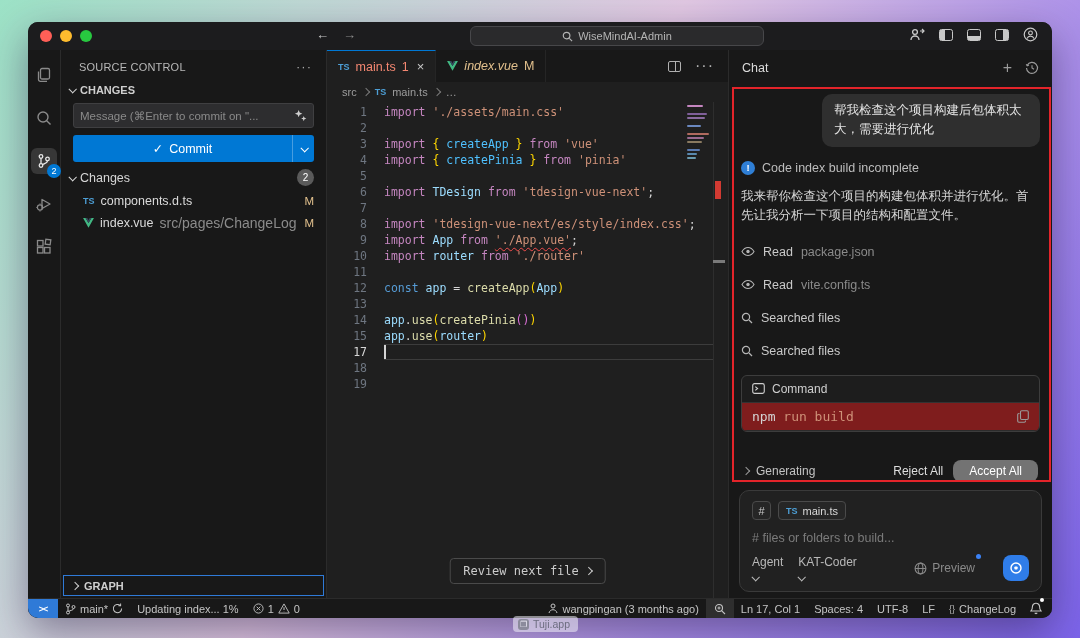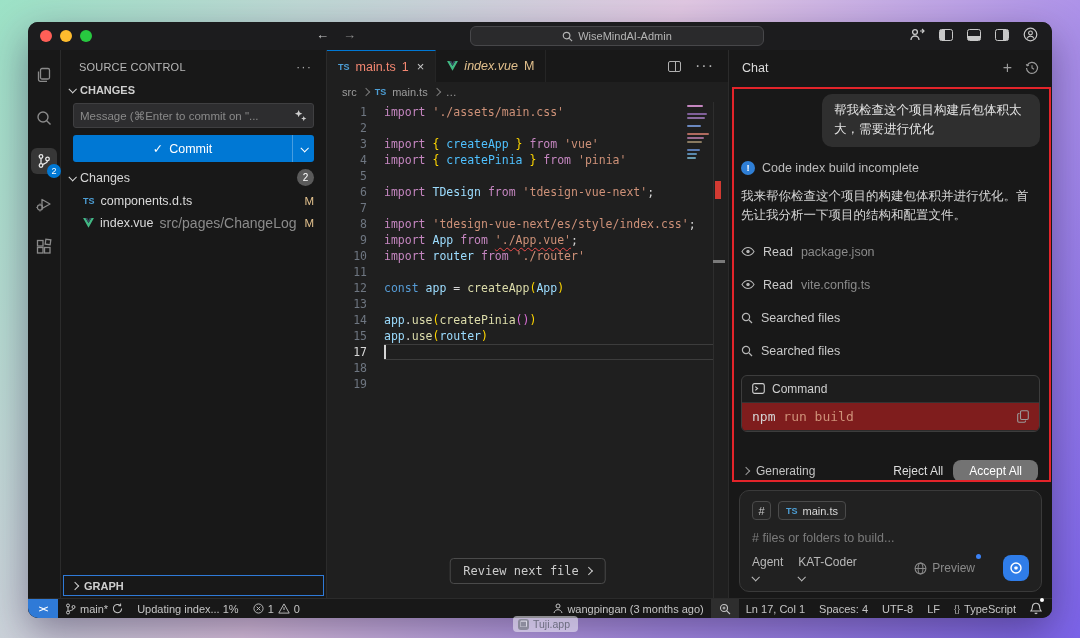--- a/index.html
+++ b/index.html
@@ -599,21 +599,21 @@
             <span>Spaces: 4</span>
           </div>
         <div class="st-item">
             <span>UTF-8</span>
           </div>
         <div class="st-item">
             <span>LF</span>
           </div>
         <div class="st-item">
           <span style="font-size:9px;color:#b5b5b5">{}</span>
-          <span>TypeScript</span>
+          <span>ChangeLog</span>
         </div>
         <div class="st-item bell-wrap">
           <svg width="12" height="13" viewBox="0 0 12 13">
               <path d="M6 1.2a3.6 3.6 0 0 1 3.6 3.6c0 2.6.8 3.6 1.4 4.2H1c.6-.6 1.4-1.6 1.4-4.2A3.6 3.6 0 0 1 6 1.2z" fill="none" stroke="#c5c5c5" stroke-width="1.1"></path>
               <path d="M4.8 10.8a1.3 1.3 0 0 0 2.4 0" fill="none" stroke="#c5c5c5" stroke-width="1.1"></path>
             </svg>
           <span class="bell-dot"></span>
         </div>
       </div>
     </div>

